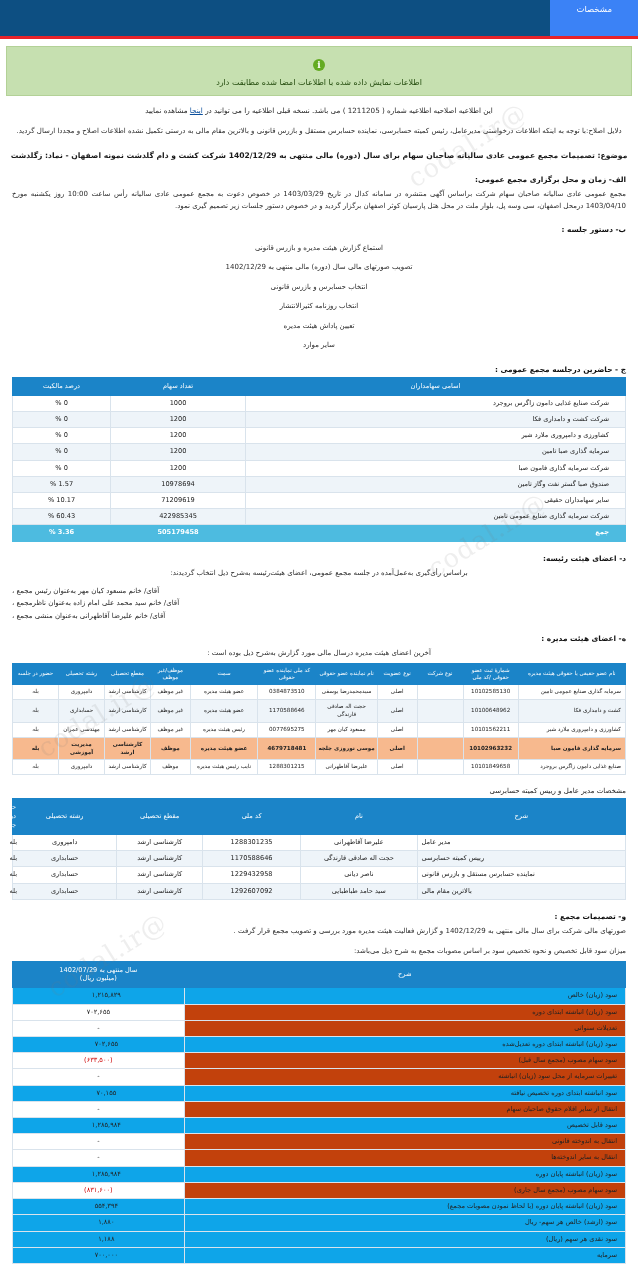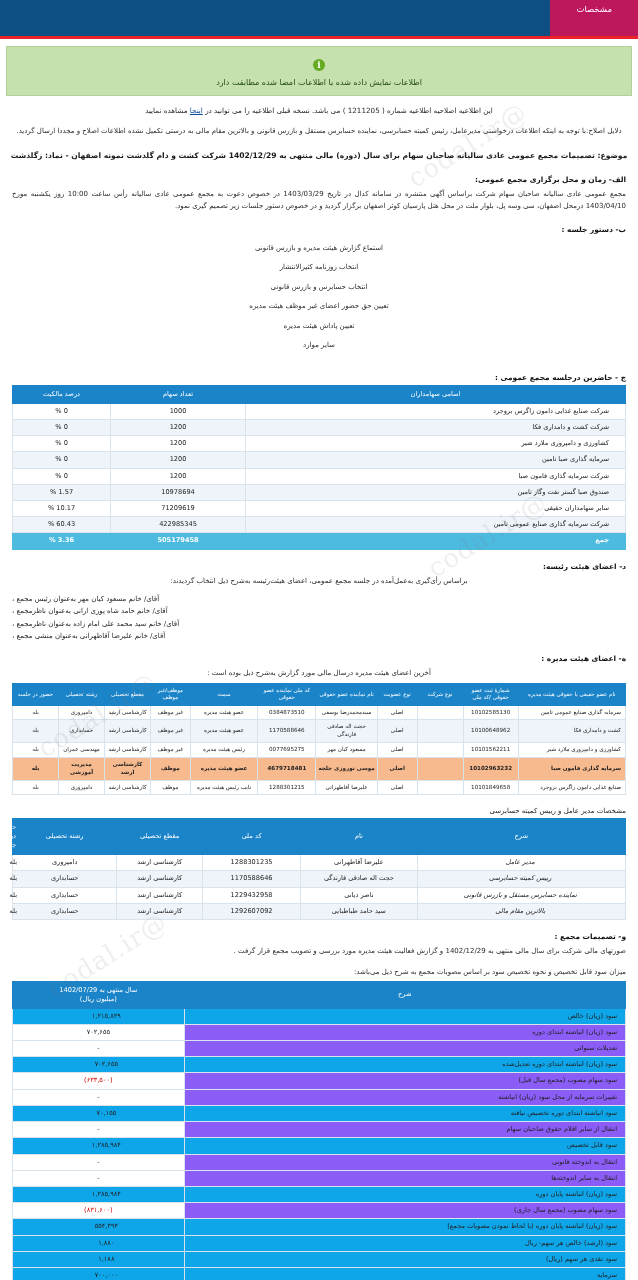--- a/index.html
+++ b/index.html
@@ -15,21 +15,21 @@
   
   .topbar {
     position: relative;
     height: 36px;
     background: #0d4f82;
     display: flex;
     justify-content: flex-start;
     align-items: stretch;
   }
   .topbar .tab {
-    background: #be185d;
+    background: #3b82f6;
     color: #ffffff;
     font-size: 8.5px;
     padding: 4px 26px 0 26px;
     display: flex;
     align-items: flex-start;
     justify-content: center;
     min-width: 78px;
   }
   .redline { height: 3px; background: #e8232a; }
 
@@ -180,29 +180,29 @@
   .tbl-board td.bold-name { font-weight: bold; text-align: right; padding-right: 4px; }
   .tbl-board td.lname { text-align: right; padding-right: 4px; }
   tr.hl td { background: #f7b98e; font-weight: bold; }
 
   
   .tbl-mgmt th:nth-child(1){width:34%}
   .tbl-mgmt th:nth-child(2){width:19%}
   .tbl-mgmt th:nth-child(3){width:16%}
   .tbl-mgmt th:nth-child(4){width:14%}
   .tbl-mgmt th:nth-child(5){width:17%}
-  .tbl-mgmt td:first-child { text-align: center; padding-right: 6px; font-style: italic; }
+  .tbl-mgmt td:first-child { text-align: left; padding-right: 6px; }
 
   
   .tbl-profit th:nth-child(1){width:72%}
   .tbl-profit th:nth-child(2){width:28%}
   .tbl-profit td:first-child { text-align: right; padding-right: 8px; }
   .tbl-profit tr.shaded td { background: #0ea5e9; padding-left: 20px; }
   .tbl-profit tr.light td { background: #ffffff; }
-  .tbl-profit tr.light td:first-child { background: #8b5cf6; }
+  .tbl-profit tr.light td:first-child { background: #c2410c; }
   .tbl-profit td.neg { color: #cc0000; }
   .tbl-profit td { font-size: 6.6px; }
 
   
   .wm {
     position: absolute;
     color: rgba(120,120,120,0.13);
     font-size: 26px;
     font-family: "DejaVu Serif", serif;
     transform: rotate(-32deg);
@@ -238,28 +238,28 @@
 <div class="para small">دلایل اصلاح:با توجه به اینکه اطلاعات درخواستی مدیرعامل، رئیس کمیته حسابرسی، نماینده حسابرس مستقل و بازرس قانونی و بالاترین مقام مالی به درستی تکمیل نشده اطلاعات اصلاح و مجددا ارسال گردید.</div>
 
 <div class="subject">موضوع: تصمیمات مجمع عمومی عادی سالیانه صاحبان سهام برای سال (دوره) مالی منتهی به 1402/12/29 شرکت کشت و دام گلدشت نمونه اصفهان - نماد: زگلدشت</div>
 
 <div class="sect-title">الف- زمان و محل برگزاری مجمع عمومی:</div>
 <div class="sect-body">مجمع عمومی عادی سالیانه صاحبان سهام شرکت براساس آگهی منتشره در سامانه کدال در تاریخ 1403/03/29 در خصوص دعوت به مجمع عمومی عادی سالیانه رأس ساعت 10:00 روز یکشنبه مورخ 1403/04/10 درمحل اصفهان، سی وسه پل، بلوار ملت در محل هتل پارسیان کوثر اصفهان  برگزار گردید و در خصوص دستور جلسات زیر تصمیم گیری نمود.</div>
 
 <div class="sect-title">ب- دستور جلسه :</div>
 <div id="agenda-list">
     <div class="agenda-line">استماع گزارش هیئت مدیره و بازرس قانونی</div>
+    <div class="agenda-line">تصویب صورتهای مالی سال (دوره) مالی منتهی به 1402/12/29</div>
+    <div class="agenda-line">انتخاب حسابرس و بازرس قانونی</div>
     <div class="agenda-line">انتخاب روزنامه کثیرالانتشار</div>
-    <div class="agenda-line">انتخاب حسابرس و بازرس قانونی</div>
-    <div class="agenda-line">تعیین حق حضور اعضای غیر موظف هیئت مدیره</div>
     <div class="agenda-line">تعیین پاداش هیئت مدیره</div>
     <div class="agenda-line">سایر موارد</div>
   </div>
 
-<div class="sect-title" style="margin-top:22px">ج - حاضرین درجلسه مجمع عمومی :</div>
+<div class="sect-title" style="margin-top:14px">ج - حاضرین درجلسه مجمع عمومی :</div>
 <table class="tbl-holders">
   <thead>
       <tr>
     <th>اسامی سهامداران</th>
     <th>تعداد سهام</th>
     <th>درصد مالکیت</th>
   </tr>
     </thead>
   <tbody id="holders-body">
       <tr>
@@ -307,21 +307,20 @@
         <td>505179458</td>
         <td>3.36 %</td>
       </tr>
     </tbody>
 </table>
 
 <div class="sect-title">د- اعضای هیئت رئیسه:</div>
 <div class="sect-body" style="text-align:center">براساس رأی‌گیری به‌عمل‌آمده در جلسه مجمع عمومی، اعضای هیئت‌رئیسه به‌شرح ذیل انتخاب گردیدند:</div>
 <div id="presiding-list" style="margin-top:6px">
     <div class="roster-line">آقای/ خانم  مسعود کیان مهر  به‌عنوان رئیس مجمع ،</div>
-    <div class="roster-line">آقای/ خانم  حامد شاه پوری ارانی  به‌عنوان ناظرمجمع ،</div>
     <div class="roster-line">آقای/ خانم  سید محمد علی امام زاده  به‌عنوان ناظرمجمع ،</div>
     <div class="roster-line">آقای/ خانم  علیرضا آقاطهرانی  به‌عنوان منشی مجمع ،</div>
   </div>
 
 <div class="sect-title">ه- اعضای هیئت مدیره :</div>
 <div class="sect-body" style="text-align:center">آخرین اعضای هیئت مدیره درسال مالی مورد گزارش به‌شرح ذیل بوده است :</div>
 <table class="tbl-board">
   <thead>
       <tr id="board-head">
         <th>نام عضو حقیقی یا حقوقی هیئت مدیره</th>

